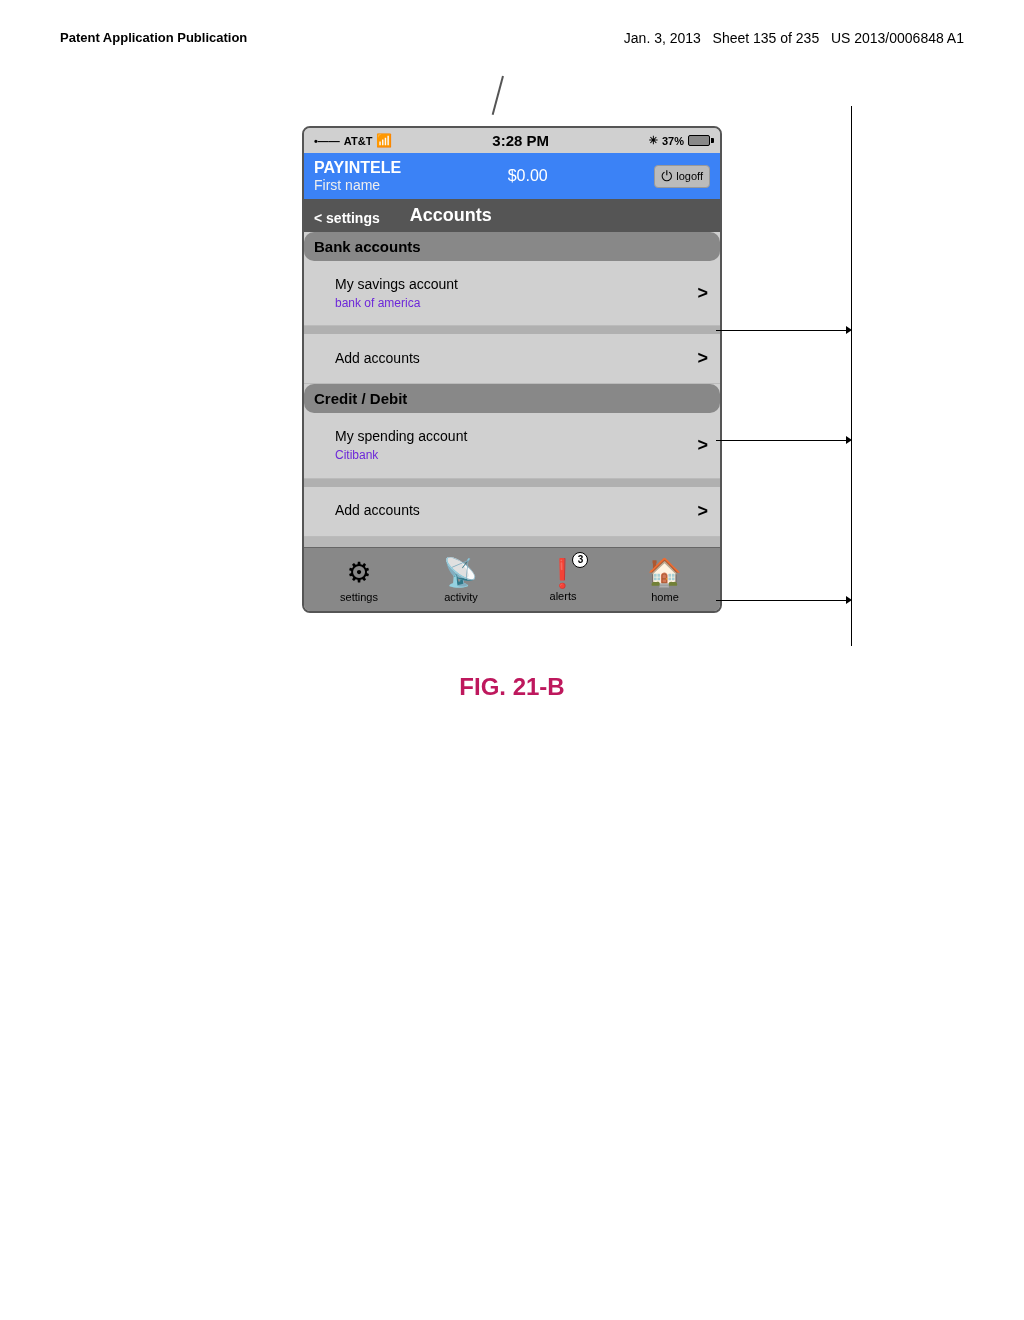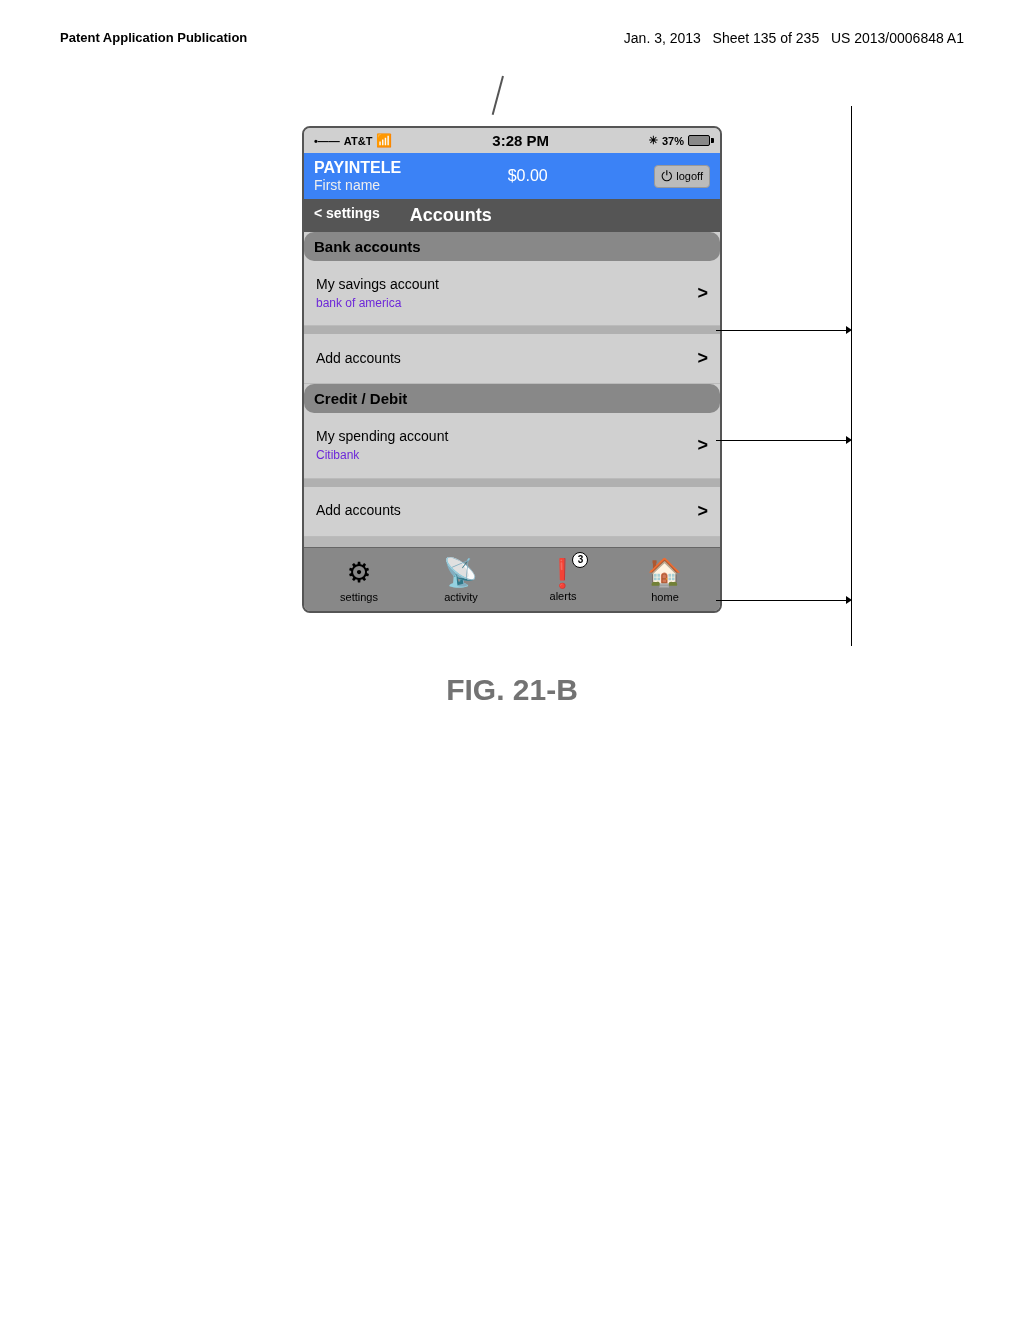--- a/index.html
+++ b/index.html
@@ -118,21 +118,21 @@
       cursor: pointer;
     }
     .power-icon {
       font-size: 14px;
     }
 
     
     .nav-bar {
       background: #555;
       display: flex;
-      align-items: flex-start;
+      align-items: flex-end;
       padding: 6px 10px;
     }
     .nav-back {
       color: #fff;
       font-size: 14px;
       font-weight: bold;
       cursor: pointer;
     }
     .nav-title {
       color: #fff;
@@ -158,20 +158,21 @@
       justify-content: space-between;
       align-items: center;
       padding: 14px 12px;
       border-bottom: 1px solid #bbb;
       cursor: pointer;
     }
     .account-item-text {
       font-size: 14px;
       color: #000;
       line-height: 1.4;
+      margin-left: 19px;
     }
     .account-item-text .sub {
       font-size: 12px;
       color: #6d28d9;
     }
     .chevron {
       font-size: 18px;
       color: #000;
       font-weight: bold;
     }
@@ -201,24 +202,24 @@
       margin-bottom: 2px;
     }
     .nav-label {
       font-size: 11px;
       color: #000;
     }
 
     
     .figure-caption {
       text-align: left;
-      font-size: 30px;
+      font-size: 24px;
       font-weight: bold;
       margin-top: 40px;
-      color: #737373;
+      color: #be185d;
     }
 
     
     .badge {
       position: absolute;
       top: -5px;
       right: -8px;
       background: #fff;
       border: 1px solid #000;
       border-radius: 50%;

